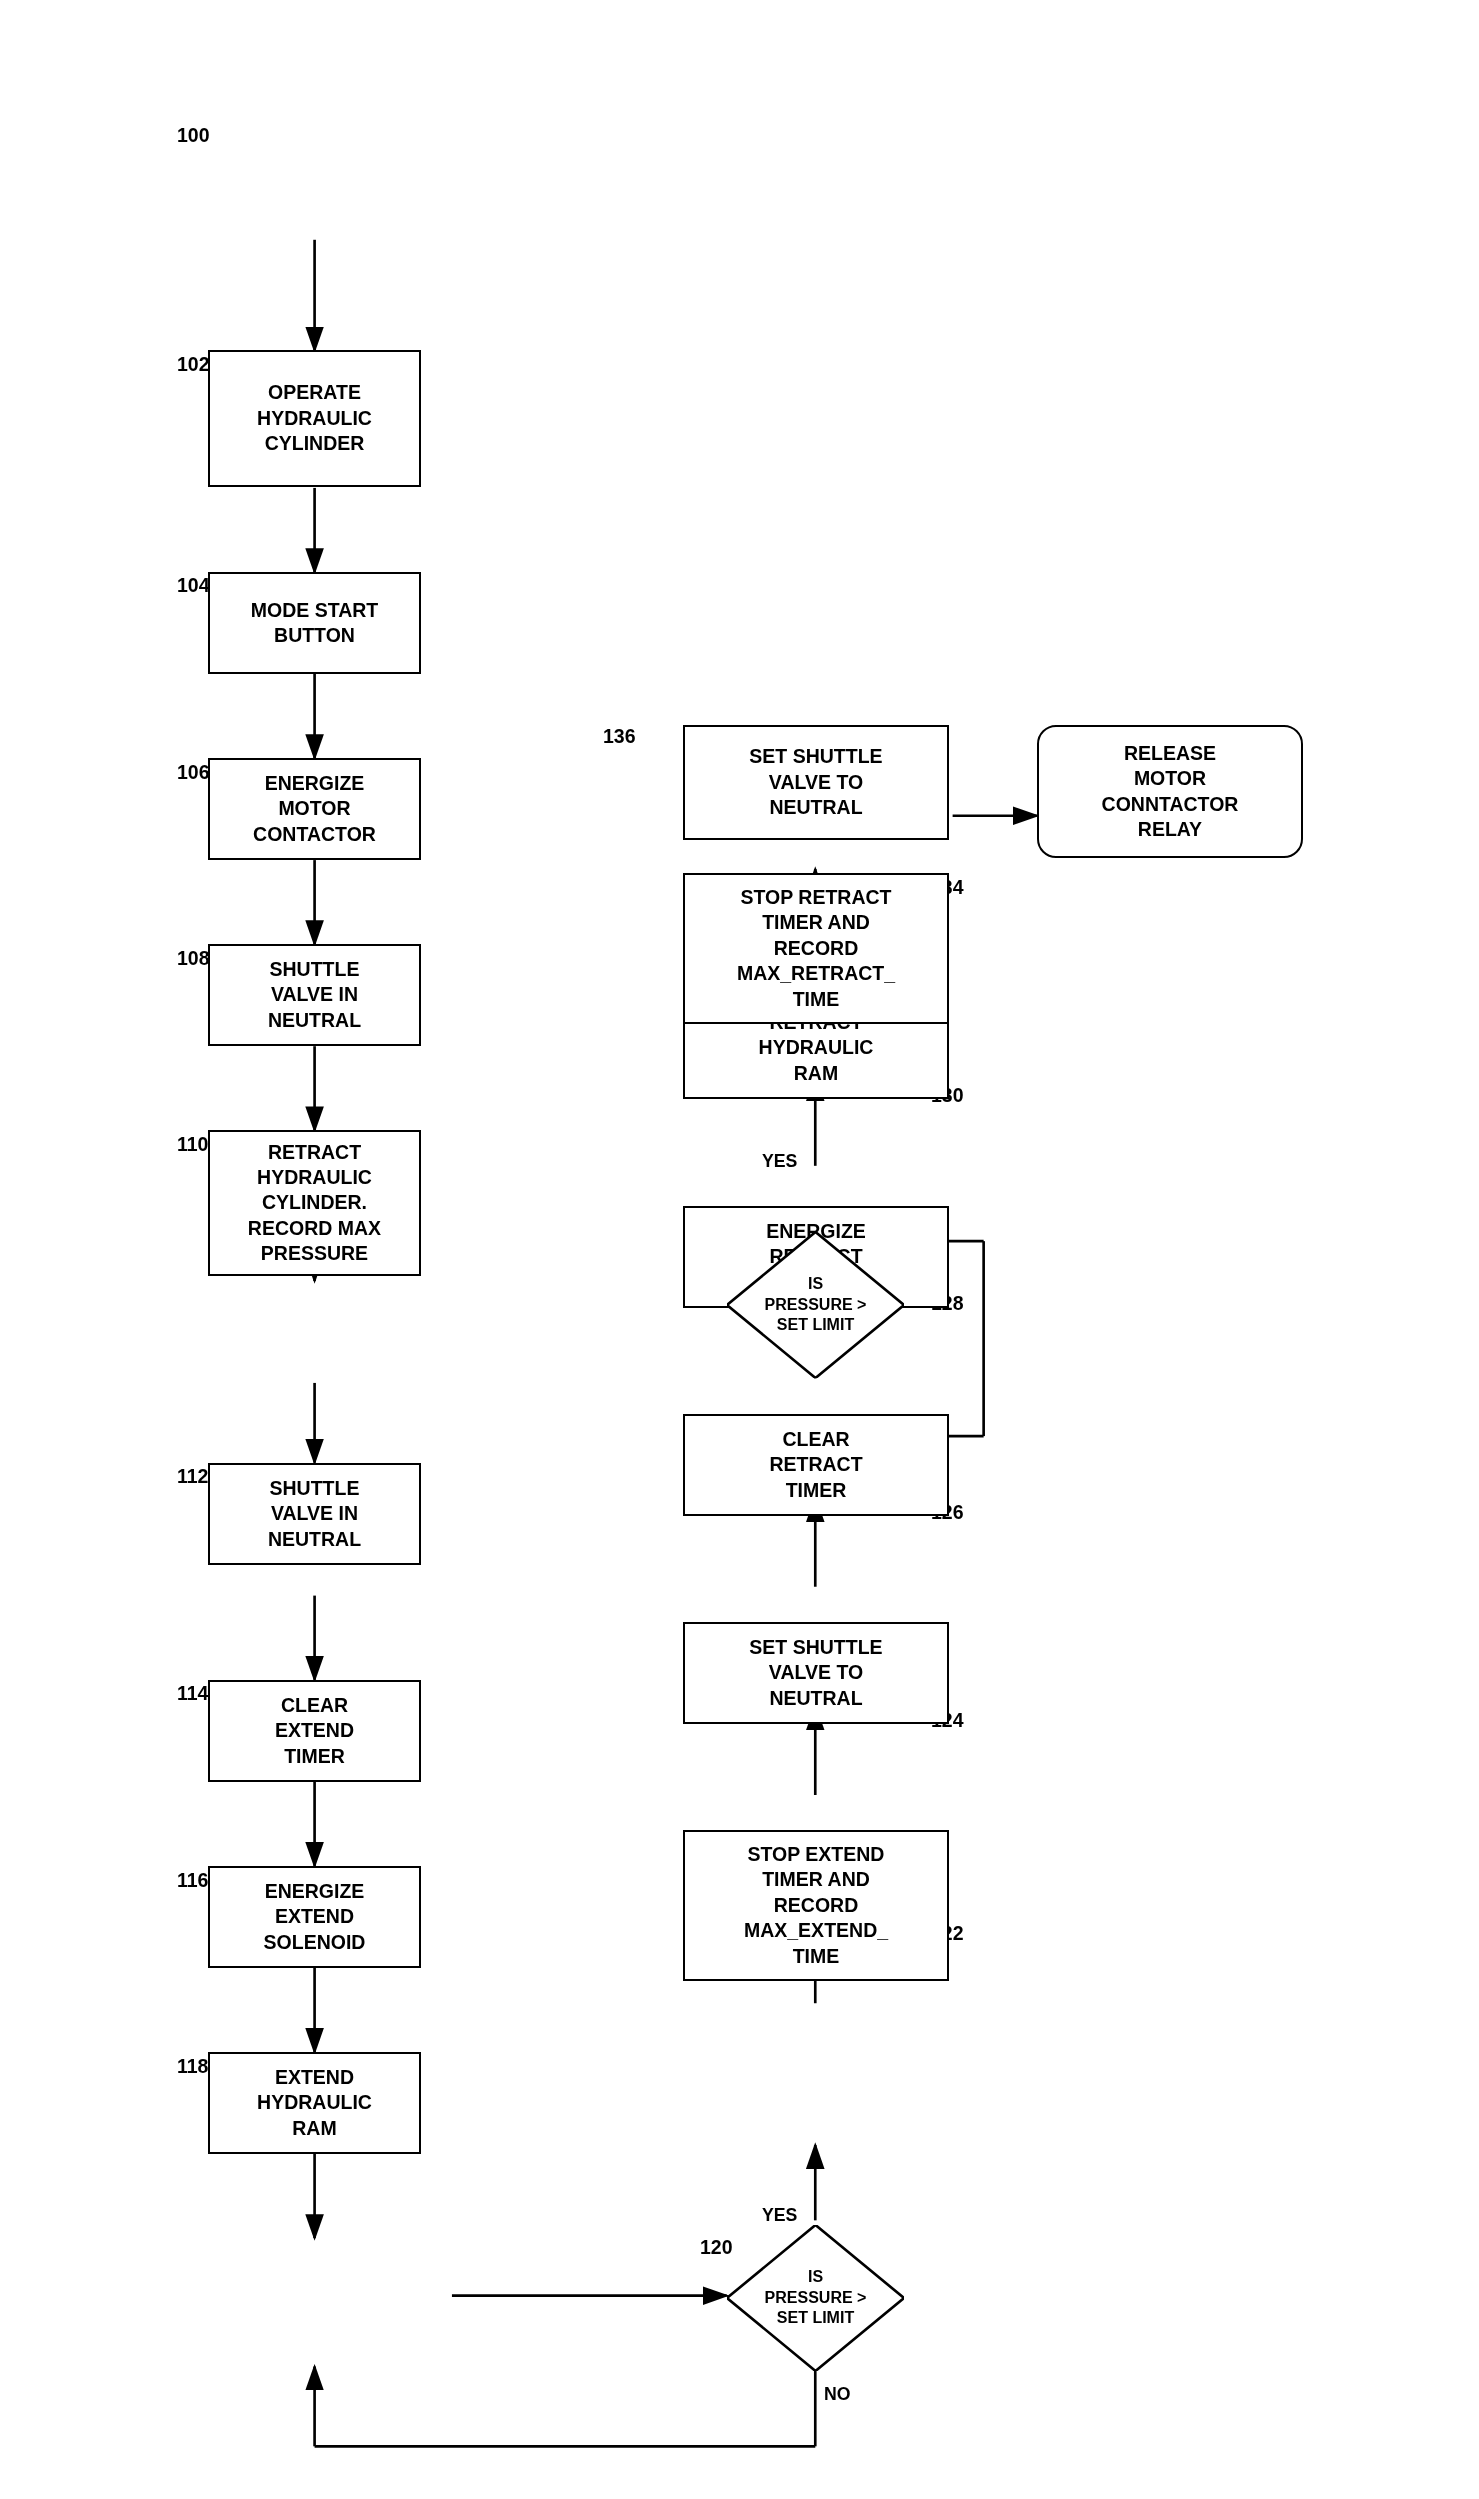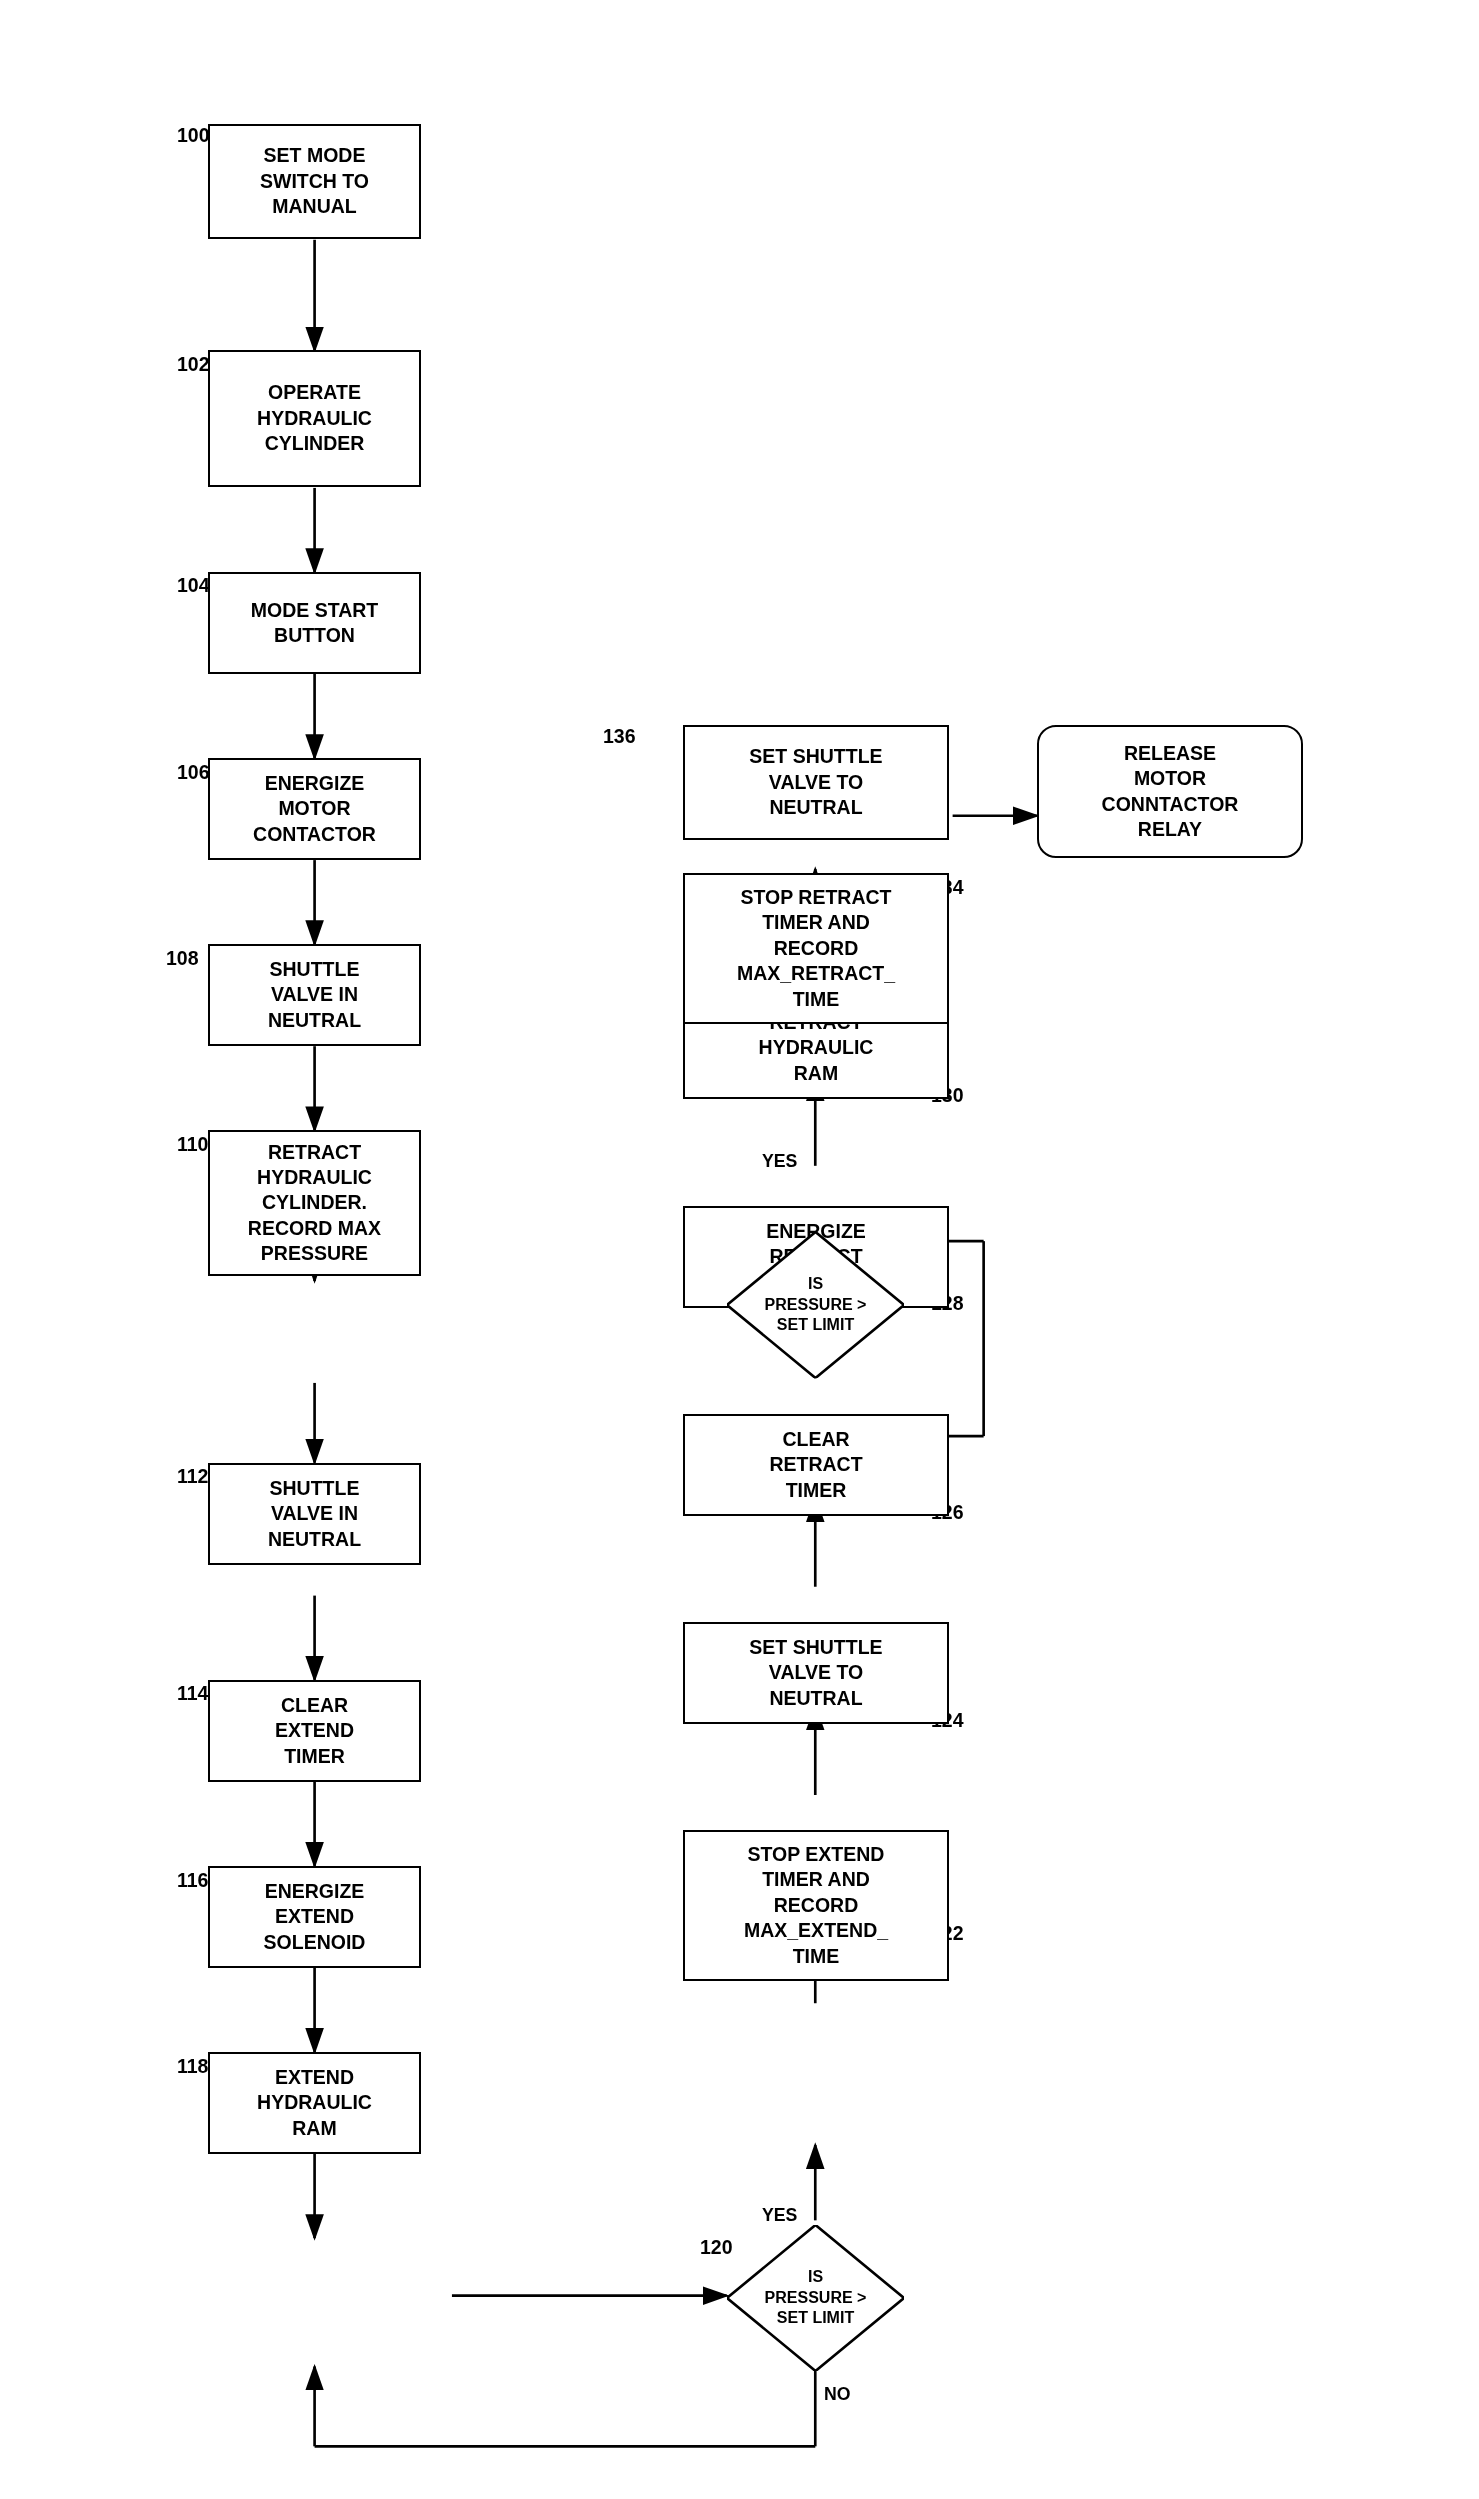--- a/index.html
+++ b/index.html
@@ -125,21 +125,21 @@
     <line x1="920" y1="2675" x2="920" y2="2760" stroke="#000" stroke-width="3"></line>
     <line x1="920" y1="2760" x2="355" y2="2760" stroke="#000" stroke-width="3"></line>
     <line x1="355" y1="2760" x2="355" y2="2670" stroke="#000" stroke-width="3" marker-end="url(#arrowhead)"></line>
 
   </svg>
 
   <span class="label" style="left:177px; top:124px;">100</span>
   <span class="label" style="left:177px; top:353px;">102</span>
   <span class="label" style="left:177px; top:574px;">104</span>
   <span class="label" style="left:177px; top:761px;text-align:right;">106</span>
-  <span class="label" style="left:166px; top:947px;">108</span>
+  <span class="label" style="left:177px; top:947px;">108</span>
   <span class="label" style="left:177px; top:1133px;">110</span>
   <span class="label" style="left:177px; top:1465px;">112</span>
   <span class="label" style="left:177px; top:1682px;">114</span>
   <span class="label" style="left:177px; top:1869px;">116</span>
   <span class="label" style="left:177px; top:2055px;">118</span>
   <span class="label" style="left:700px; top:2236px;">120</span>
   <span class="label" style="left:931px; top:1922px;">122</span>
   <span class="label" style="left:931px; top:1709px;">124</span>
   <span class="label" style="left:931px; top:1501px;">126</span>
   <span class="label" style="left:931px; top:1292px;">128</span>
@@ -147,25 +147,20 @@
   <span class="label" style="left:700px; top:1226px;">132</span>
   <span class="label" style="left:931px; top:876px;">134</span>
   <span class="label" style="left:603px; top:725px;text-align:center;">136</span>
   <span class="label" style="left:1223px; top:725px;">138</span>
 
   <span class="arrow-label" style="left:762px; top:2205px;">YES</span>
   <span class="arrow-label" style="left:824px; top:2384px;">NO</span>
   <span class="arrow-label" style="left:762px; top:1151px;">YES</span>
   <span class="arrow-label" style="left:913px; top:1213px;">NO</span>
 
-  <div class="box" style="left:208px; top:124px; width:213px; height:115px;">
-    <span style="white-space:pre-line;">SET MODE
-SWITCH TO
-MANUAL</span>
-  </div>
 
   <div class="box" style="left:208px; top:350px; width:213px; height:137px;">
     <span style="white-space:pre-line;">OPERATE
 HYDRAULIC
 CYLINDER</span>
   </div>
 
   <div class="box" style="left:208px; top:572px; width:213px; height:102px;">
     <span style="white-space:pre-line;">MODE START
 BUTTON</span>

